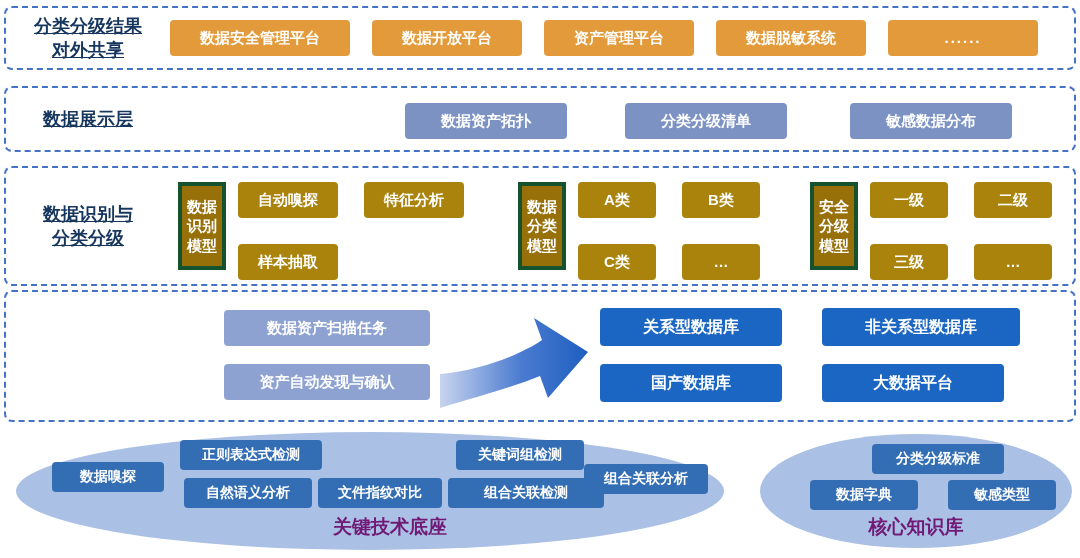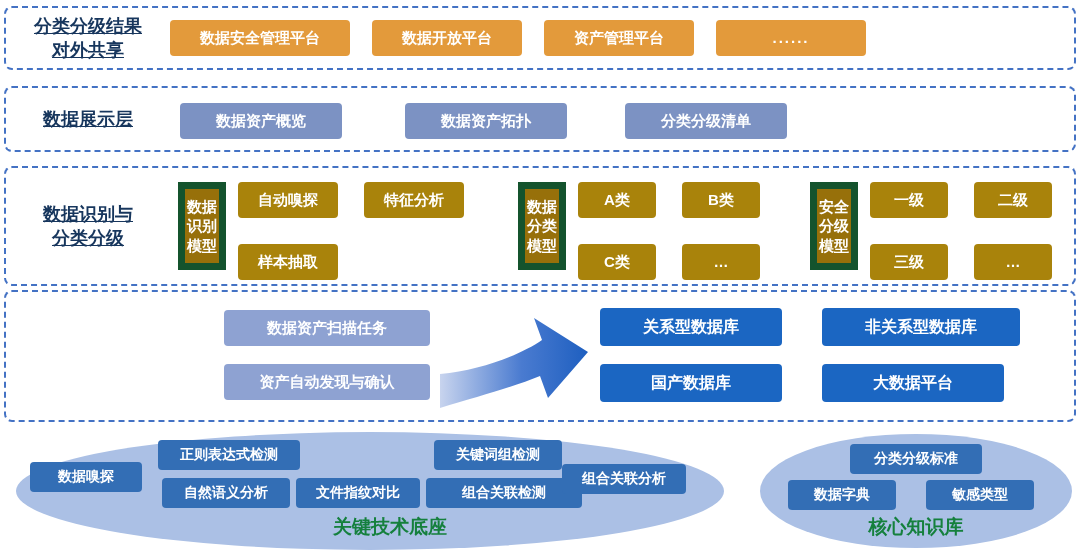--- a/index.html
+++ b/index.html
@@ -30,21 +30,21 @@
   .btn.dots   { min-width:150px; letter-spacing:2px; }
 
   
   .b2 { position:absolute; top:15px; width:162px; height:36px; background:var(--slate,#7C92C3); }
   .b2-1{left:174px}.b2-2{left:399px}.b2-3{left:619px}.b2-4{left:844px}
 
   
   .group { position:absolute; top:14px; display:flex; }
   .g1{left:172px}.g2{left:512px}.g3{left:804px}
   .tag { width:48px; height:88px; background:var(--goldDark,#97700A);
-         border:7px solid #14532d; color:#fff; font-weight:bold; font-size:15px;
+         border:4px solid #14532d; color:#fff; font-weight:bold; font-size:15px;
          display:flex; align-items:center; justify-content:center; text-align:center;
          white-space:pre-line; line-height:1.3; }
   .grid4 { display:grid; grid-template-columns:repeat(2,100px); grid-auto-rows:36px;
            column-gap:14px; row-gap:16px; margin-left:12px;gap:26px; }
   .g2 .grid4, .g3 .grid4 { grid-template-columns:repeat(2,78px); }
   .btn.gold { background:var(--gold,#A9830B); }
 
   
   .task { position:absolute; left:218px; width:206px; height:36px; background:var(--peri,#8EA2D2); }
   .task-1{top:18px}.task-2{top:72px}
@@ -53,58 +53,59 @@
   .t-2{left:816px; top:16px; width:198px}
   .t-3{left:594px; top:72px; width:182px}
   .t-4{left:816px; top:72px; width:182px}
   .arrow-wrap { position:absolute; left:428px; top:2px; width:158px; height:124px; }
 
   
   .ellipse { position:absolute; background:var(--ellipse,#ABC0E5); border-radius:50%; }
   .el-tech { left:16px;  top:432px; width:708px; height:118px; }
   .el-know { left:760px; top:434px; width:312px; height:114px; }
   .kbtn { position:absolute; height:30px; background:var(--medblue,#336EB5);
-          font-size:14px; padding:0 8px; }
+          font-size:14px; padding:0 8px;margin-left:22px; }
   .k-1{left:30px;  top:462px; width:112px}
   .k-2{left:158px; top:440px; width:142px}
   .k-3{left:306px; top:440px; width:114px}
   .k-4{left:434px; top:440px; width:128px}
   .k-5{left:162px; top:478px; width:128px}
   .k-6{left:296px; top:478px; width:124px}
   .k-7{left:426px; top:478px; width:156px}
   .k-8{left:562px; top:464px; width:124px}
   .k-9{left:850px; top:444px; width:132px}
   .k-10{left:788px; top:480px; width:108px}
   .k-11{left:926px; top:480px; width:108px}
   .ellipse-label { position:absolute; width:240px; text-align:center;
-                   font-weight:bold; font-size:19px; color:#15803d; }
+                   font-weight:bold; font-size:19px; color:#701a75; }
   .el-label-tech { left:270px; top:514px; }
   .el-label-know { left:796px; top:514px; }
 </style>
 </head>
 <body>
 
 <div class="canvas">
 
   <div class="band" id="band1">
     <div class="band-label">分类分级结果
 对外共享</div>
     <div class="row1">
       <div class="btn orange">数据安全管理平台</div>
       <div class="btn orange">数据开放平台</div>
       <div class="btn orange">资产管理平台</div>
+      <div class="btn orange">数据脱敏系统</div>
       <div class="btn orange dots">......</div>
     </div>
   </div>
 
   <div class="band" id="band2">
     <div class="band-label">数据展示层</div>
-    <div class="btn b2 b2-1">数据资产概览</div>
     <div class="btn b2 b2-2">数据资产拓扑</div>
     <div class="btn b2 b2-3">分类分级清单</div>
+    <div class="btn b2 b2-4">敏感数据分布</div>
   </div>
 
   <div class="band" id="band3">
     <div class="band-label">数据识别与
 分类分级</div>
 
     <div class="group g1">
       <div class="tag">数据
 识别
 模型</div>

